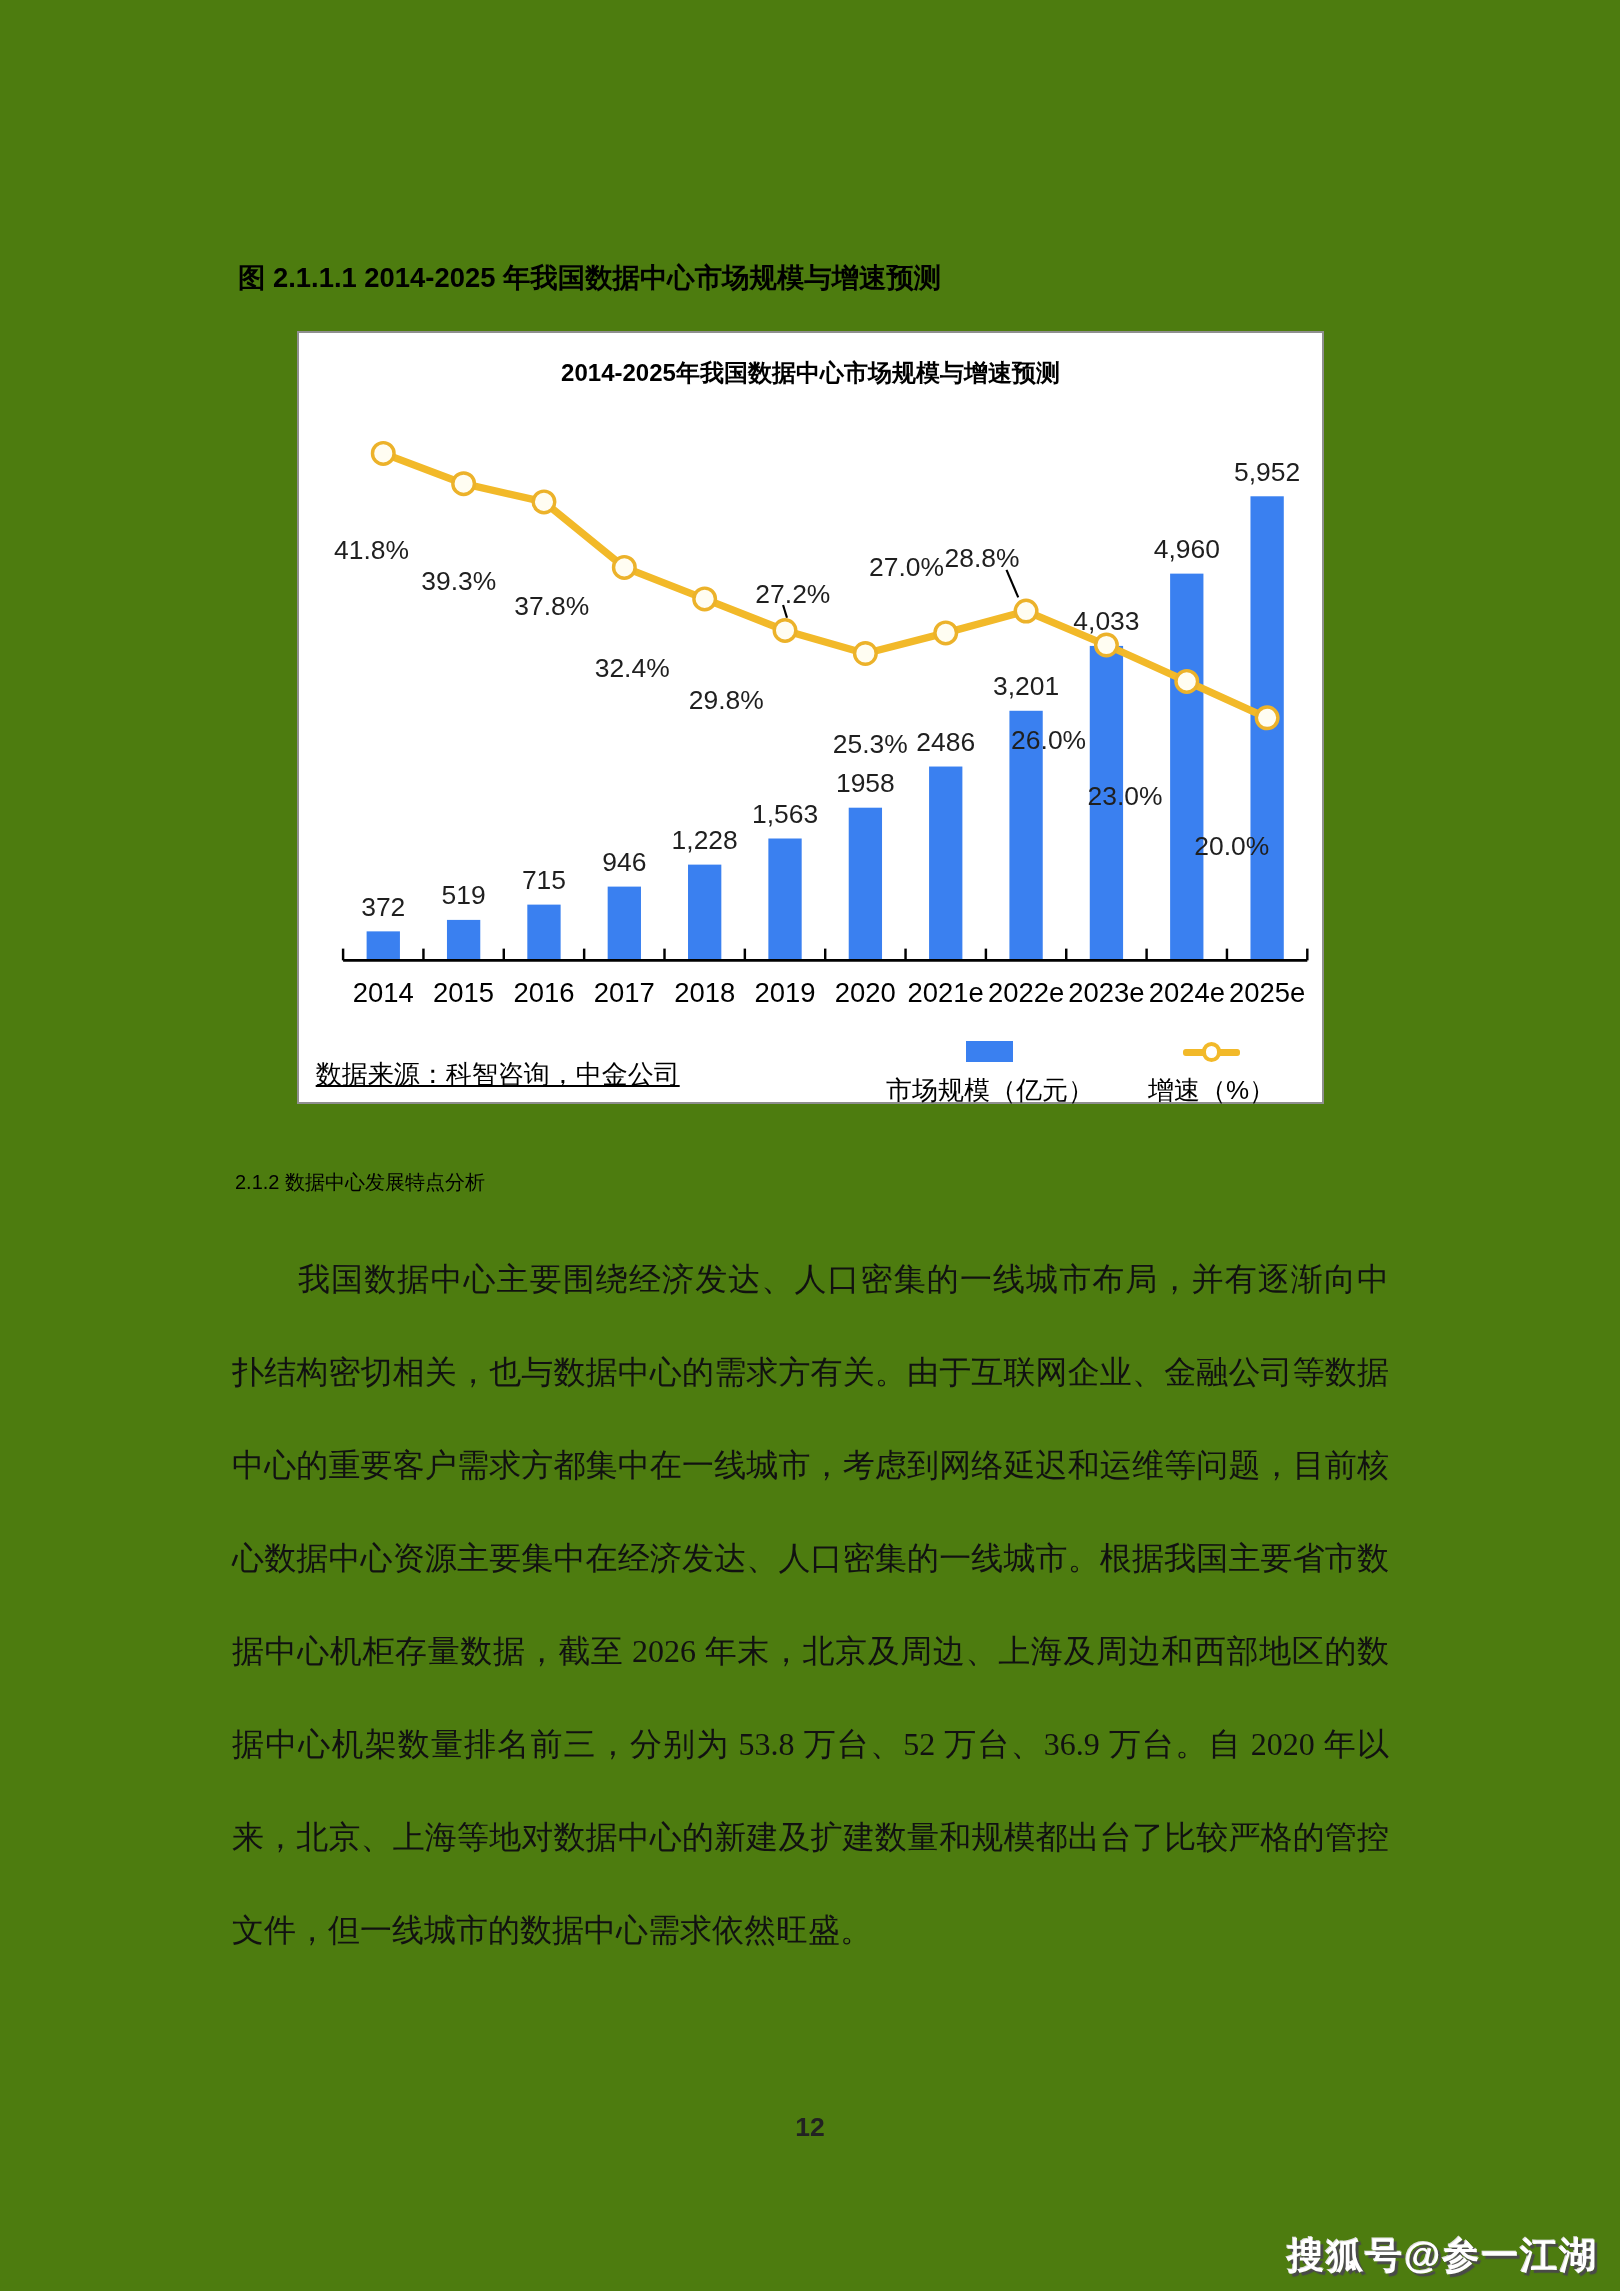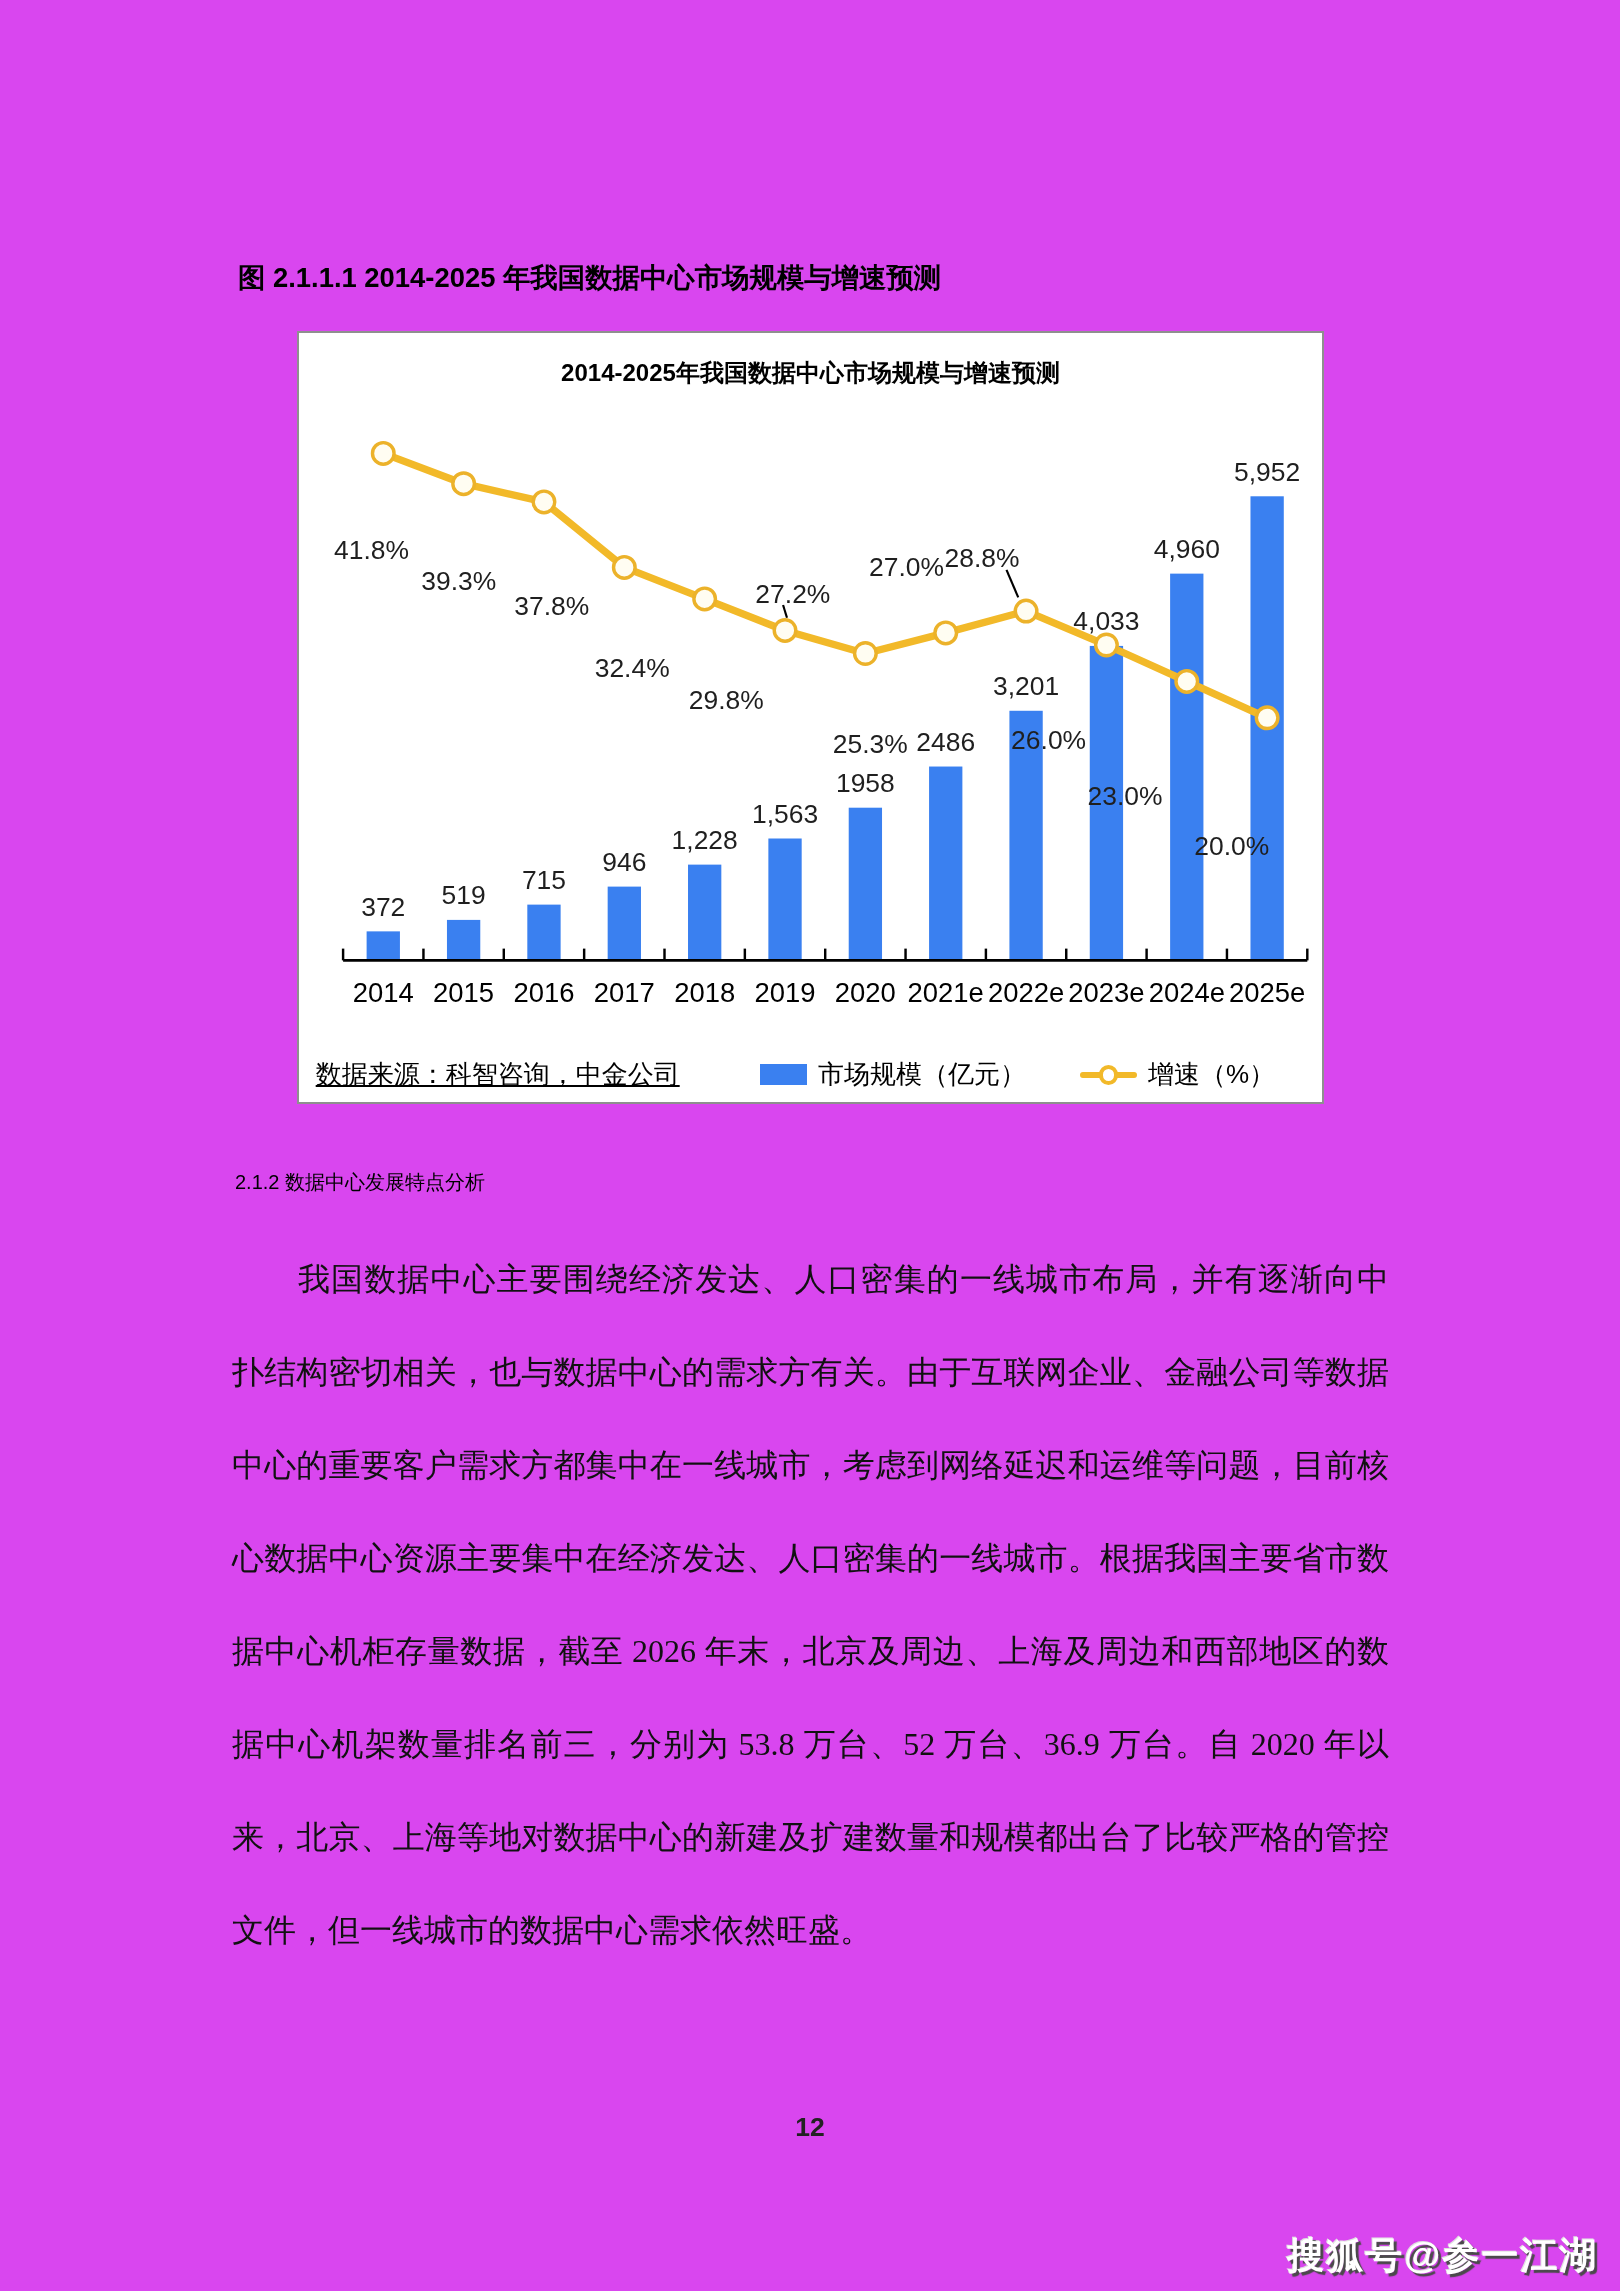--- a/index.html
+++ b/index.html
@@ -1,30 +1,30 @@
 <!DOCTYPE html>
 <html><head>
 <meta charset="utf-8">
 <style>
   html,body{margin:0;padding:0;background:#ffffff;}
-  #page{position:relative;width:1620px;height:2292px;background:#d946ef;overflow:hidden;
+  #page{position:relative;width:1620px;height:2292px;background:#4d7c0f;overflow:hidden;
         font-family:"Liberation Sans","DejaVu Sans",sans-serif;color:#000;}
   
   #figure-caption{position:absolute;left:238px;top:257px;width:1176px;height:41px;line-height:41px;
         font-size:27.4px;font-weight:bold;}
   
   #chart-box{position:absolute;left:297px;top:331px;width:1027px;height:773px;background:#fff;
         border:2px solid #8f8f8f;box-sizing:border-box;}
   #chart-title{position:absolute;left:0;top:23.5px;width:100%;text-align:center;
         font-size:24px;font-weight:bold;}
   #chart-svg{position:absolute;left:0;top:0;width:1023px;height:706px;}
   #chart-footer{position:absolute;left:0;top:720px;width:100%;height:43px;display:flex;
         align-items:center;font-size:26px;}
   #source-note{padding-left:16.7px;white-space:nowrap;text-decoration:underline;}
-  .legend-item{display:flex;align-items:center;gap:10.8px;white-space:nowrap;}
+  .legend-item{display:flex;align-items:center;gap:10.8px;white-space:nowrap;flex-direction:column;}
   #legend-market{margin-left:auto;}
   #legend-growth{margin-left:54px;margin-right:47px;}
   .swatch{width:47px;height:20.6px;background:#3A80F0;}
   .line-marker{position:relative;width:57px;height:21.6px;}
   .line-marker .lm-line{position:absolute;left:0;top:7.8px;width:57px;height:6.9px;background:#F2B929;border-radius:2.9px;}
   .line-marker .lm-dot{position:absolute;left:18.6px;top:1px;width:11.8px;height:11.8px;background:#fff;
         border:4.9px solid #F2B929;border-radius:50%;}
   
   #section-heading{position:absolute;left:235px;top:1161px;width:1176px;height:43px;line-height:43px;
         font-size:20px;font-weight:normal;}

